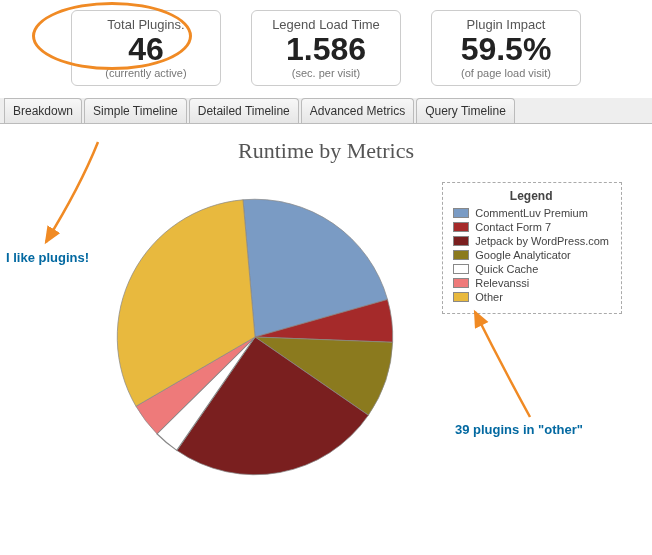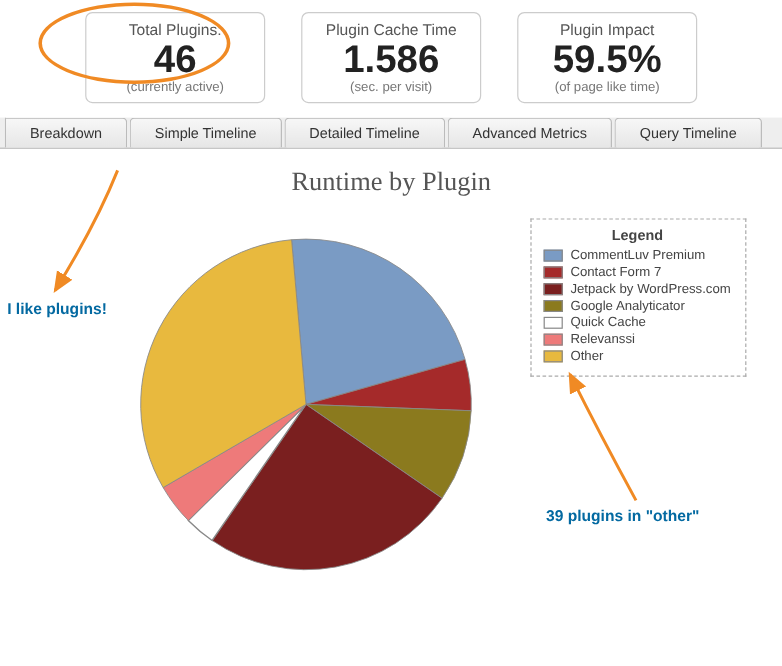--- a/index.html
+++ b/index.html
@@ -44,21 +44,21 @@
   .tabs {
     display: flex;
     border-bottom: 1px solid #bbb;
     background: #eee;
     padding-left: 4px;
   }
   .tab {
     border: 1px solid #bbb;
     border-bottom: none;
     border-radius: 4px 4px 0 0;
-    padding: 5px 20px;
+    padding: 5px 8px;
     font-size: 12px;
     color: #333;
     background: linear-gradient(#f7f7f7, #e6e6e6);
     margin-right: 2px;
     cursor: pointer;
     white-space: nowrap;
   }
   .tab:first-child { border-top-left-radius: 0; }
   .chart-title {
     text-align: center;
@@ -105,42 +105,42 @@
 </head>
 <body>
 
 <div class="stats-row">
   <div class="stat-box">
     <div class="stat-label">Total Plugins:</div>
     <div class="stat-value">46</div>
     <div class="stat-sub">(currently active)</div>
   </div>
   <div class="stat-box">
-    <div class="stat-label">Plugin Cache Time</div>
+    <div class="stat-label">Legend Load Time</div>
     <div class="stat-value">1.586</div>
     <div class="stat-sub">(sec. per visit)</div>
   </div>
   <div class="stat-box">
     <div class="stat-label">Plugin Impact</div>
     <div class="stat-value">59.5%</div>
-    <div class="stat-sub">(of page like time)</div>
+    <div class="stat-sub">(of page load visit)</div>
   </div>
 </div>
 
 <div class="circle-anno"></div>
 
 <div class="tabs">
   <div class="tab">Breakdown</div>
   <div class="tab">Simple Timeline</div>
   <div class="tab">Detailed Timeline</div>
   <div class="tab">Advanced Metrics</div>
   <div class="tab">Query Timeline</div>
 </div>
 
-<div class="chart-title">Runtime by Plugin</div>
+<div class="chart-title">Runtime by Metrics</div>
 
 <div class="chart-area">
   <div class="pie-wrap">
     <svg class="pie-svg" viewBox="0 0 200 200" id="pie-svg">
         <path d="M100,100 L91.72020443897247,5.3615036812841765 A95,95 0 0 1 191.4107093852821,74.13337653114543 Z" fill="#7a9bc4" stroke="#888" stroke-width="0.5"></path>
         <path d="M100,100 L191.4107093852821,74.13337653114543 A95,95 0 0 1 194.929977059009,103.64684186331438 Z" fill="#a52a2a" stroke="#888" stroke-width="0.5"></path>
         <path d="M100,100 L194.929977059009,103.64684186331438 A95,95 0 0 1 178.19795501077198,153.94515578004462 Z" fill="#8b7a1e" stroke="#888" stroke-width="0.5"></path>
         <path d="M100,100 L178.19795501077198,153.94515578004462 A95,95 0 0 1 46.054844219955406,178.19795501077198 Z" fill="#7a1f1f" stroke="#888" stroke-width="0.5"></path>
         <path d="M100,100 L46.054844219955406,178.19795501077198 A95,95 0 0 1 32.35752563085538,166.70454003454046 Z" fill="#ffffff" stroke="#888" stroke-width="0.8"></path>
         <path d="M100,100 L32.35752563085538,166.70454003454046 A95,95 0 0 1 17.893893814398083,147.7868949298724 Z" fill="#ee7a7a" stroke="#888" stroke-width="0.5"></path>

